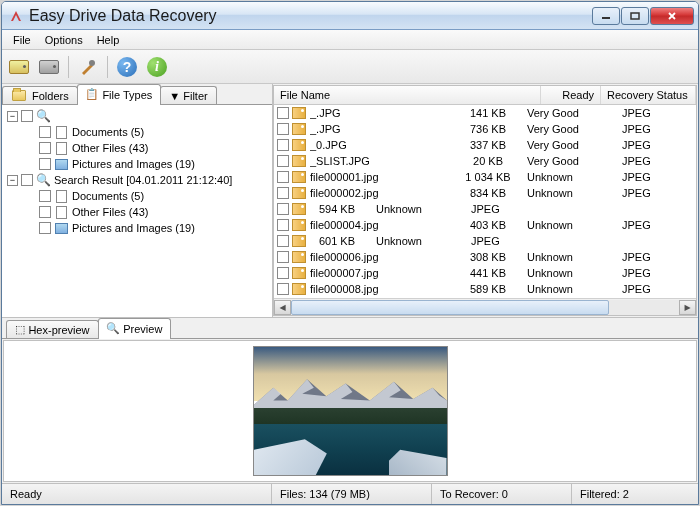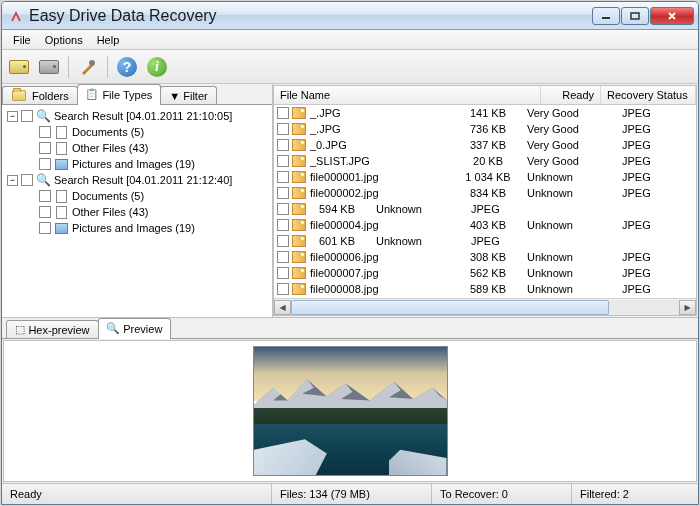--- a/index.html
+++ b/index.html
@@ -154,21 +154,20 @@
             <span>Filter</span>
           </div>
       </div>
       <div class="tree">
         <div class="tree-row indent0">
           <div class="tree-toggle">−</div>
           <div class="tree-chk"></div>
           <div class="tree-ico">
               <span class="ico-search">🔍</span>
             </div>
-          <span>Search Result [04.01.2011 21:10:05]</span>
         </div>
         <div class="tree-row indent1">
             <div class="tree-chk"></div>
             <div class="tree-ico">
               <div class="ico-doc"></div>
             </div>
             <span>Documents (5)</span>
           </div>
         <div class="tree-row indent1">
             <div class="tree-chk"></div>
@@ -298,21 +297,21 @@
             <div class="rc-ico"></div>
             <div class="rc-name">file000006.jpg</div>
             <div class="rc-size">308 KB</div>
             <div class="rc-rec">Unknown</div>
             <div class="rc-type">JPEG</div>
           </div>
           <div class="list-row">
             <div class="rc-chk"></div>
             <div class="rc-ico"></div>
             <div class="rc-name">file000007.jpg</div>
-            <div class="rc-size">562 KB</div>
+            <div class="rc-size">441 KB</div>
             <div class="rc-rec">Unknown</div>
             <div class="rc-type">JPEG</div>
           </div>
           <div class="list-row">
             <div class="rc-chk"></div>
             <div class="rc-ico"></div>
             <div class="rc-name">file000008.jpg</div>
             <div class="rc-size">589 KB</div>
             <div class="rc-rec">Unknown</div>
             <div class="rc-type">JPEG</div>

